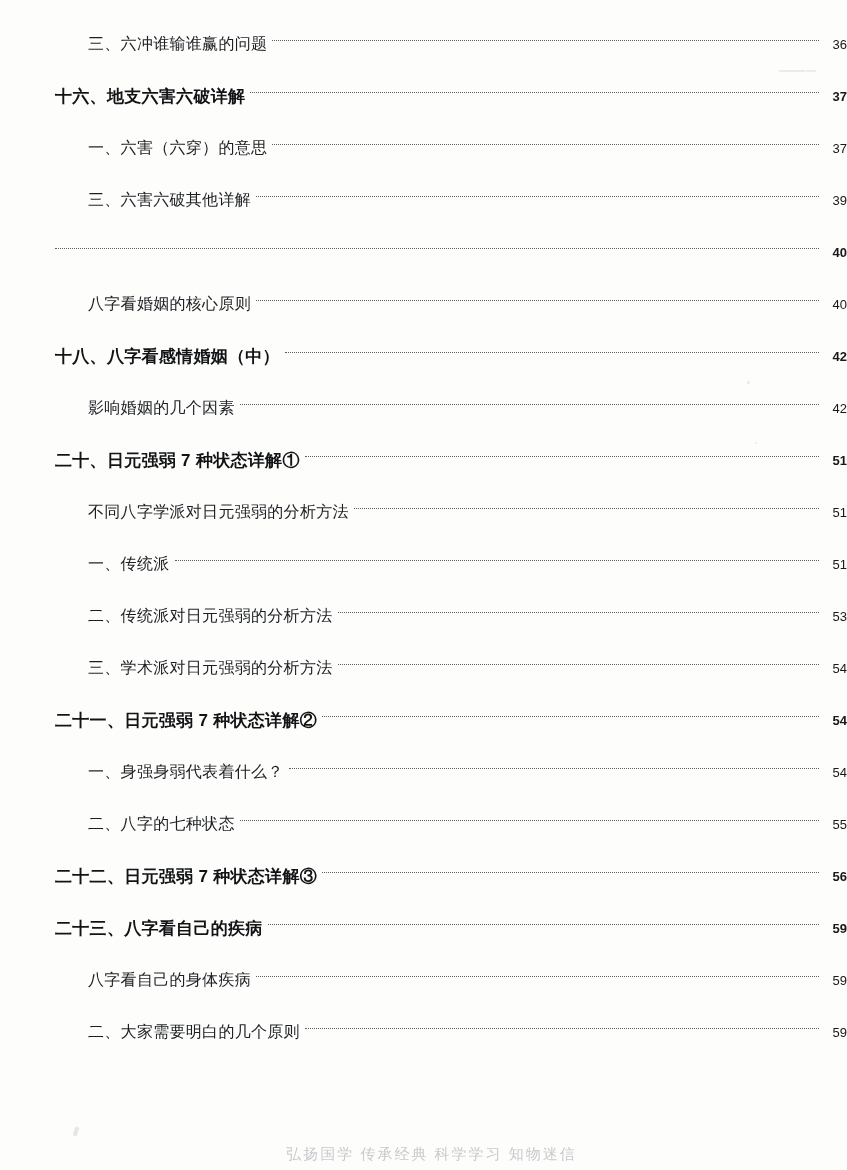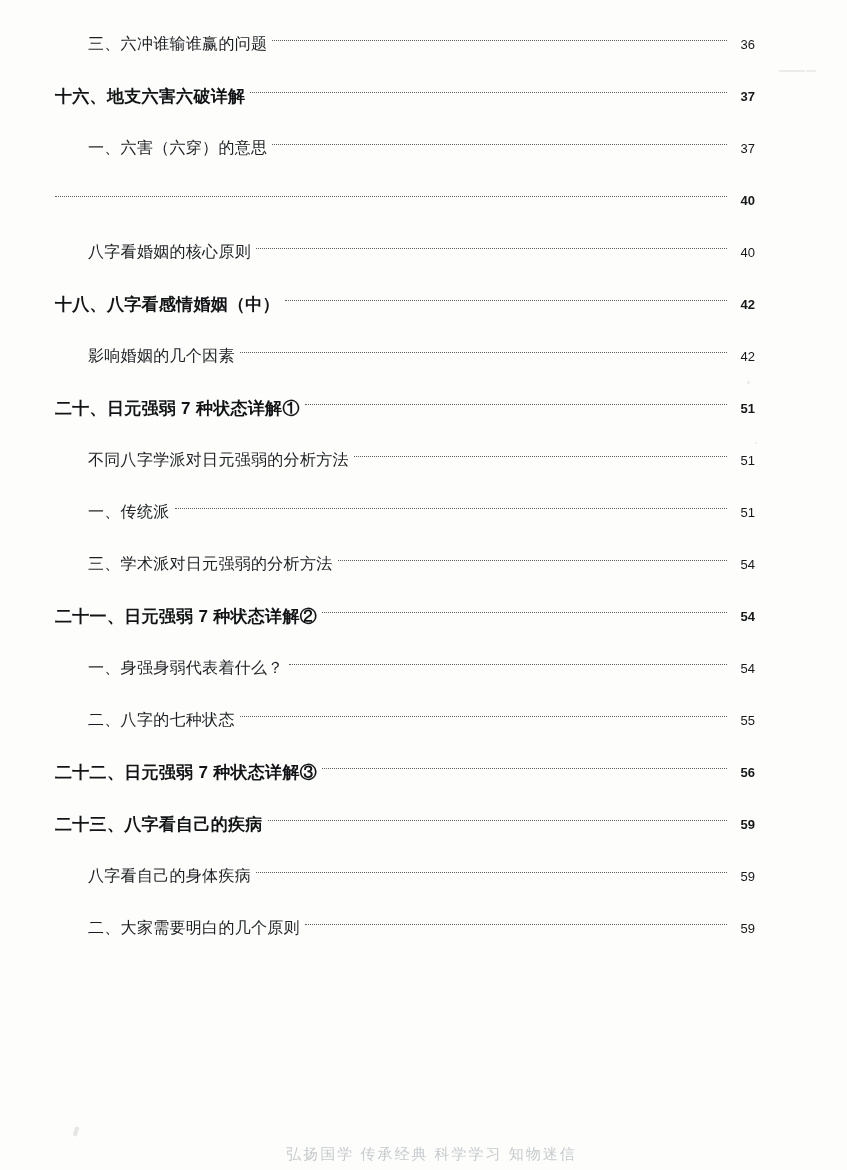--- a/index.html
+++ b/index.html
@@ -29,21 +29,20 @@
     top: 0;
     width: 847px;
     padding-top: 18px;
     box-sizing: border-box;
   }
   .toc-entry {
     display: flex;
     align-items: baseline;
     width: 100%;
     box-sizing: border-box;
-    padding-right: 92px;
     white-space: nowrap;
   }
   .toc-entry .title {
     font-size: 16.5px;
     letter-spacing: 0.3px;
     color: #16181a;
     flex: 0 0 auto;
     padding-right: 5px;
   }
   .toc-entry .leader {
@@ -132,20 +131,25 @@
       <div class="toc-entry lvl1">
         <span class="title">十六、地支六害六破详解</span>
         <span class="leader"></span>
         <span class="page-num">37</span>
       </div>
       <div class="toc-entry lvl2">
         <span class="title">一、六害（六穿）的意思</span>
         <span class="leader"></span>
         <span class="page-num">37</span>
       </div>
+      <div class="toc-entry lvl2">
+        <span class="title">三、六害六破其他详解</span>
+        <span class="leader"></span>
+        <span class="page-num">39</span>
+      </div>
       <div class="toc-entry lvl1">
         <span class="leader"></span>
         <span class="page-num">40</span>
       </div>
       <div class="toc-entry lvl2">
         <span class="title">八字看婚姻的核心原则</span>
         <span class="leader"></span>
         <span class="page-num">40</span>
       </div>
       <div class="toc-entry lvl1">
@@ -167,20 +171,25 @@
         <span class="title">不同八字学派对日元强弱的分析方法</span>
         <span class="leader"></span>
         <span class="page-num">51</span>
       </div>
       <div class="toc-entry lvl2">
         <span class="title">一、传统派</span>
         <span class="leader"></span>
         <span class="page-num">51</span>
       </div>
       <div class="toc-entry lvl2">
+        <span class="title">二、传统派对日元强弱的分析方法</span>
+        <span class="leader"></span>
+        <span class="page-num">53</span>
+      </div>
+      <div class="toc-entry lvl2">
         <span class="title">三、学术派对日元强弱的分析方法</span>
         <span class="leader"></span>
         <span class="page-num">54</span>
       </div>
       <div class="toc-entry lvl1">
         <span class="title">二十一、日元强弱 7 种状态详解②</span>
         <span class="leader"></span>
         <span class="page-num">54</span>
       </div>
       <div class="toc-entry lvl2">

